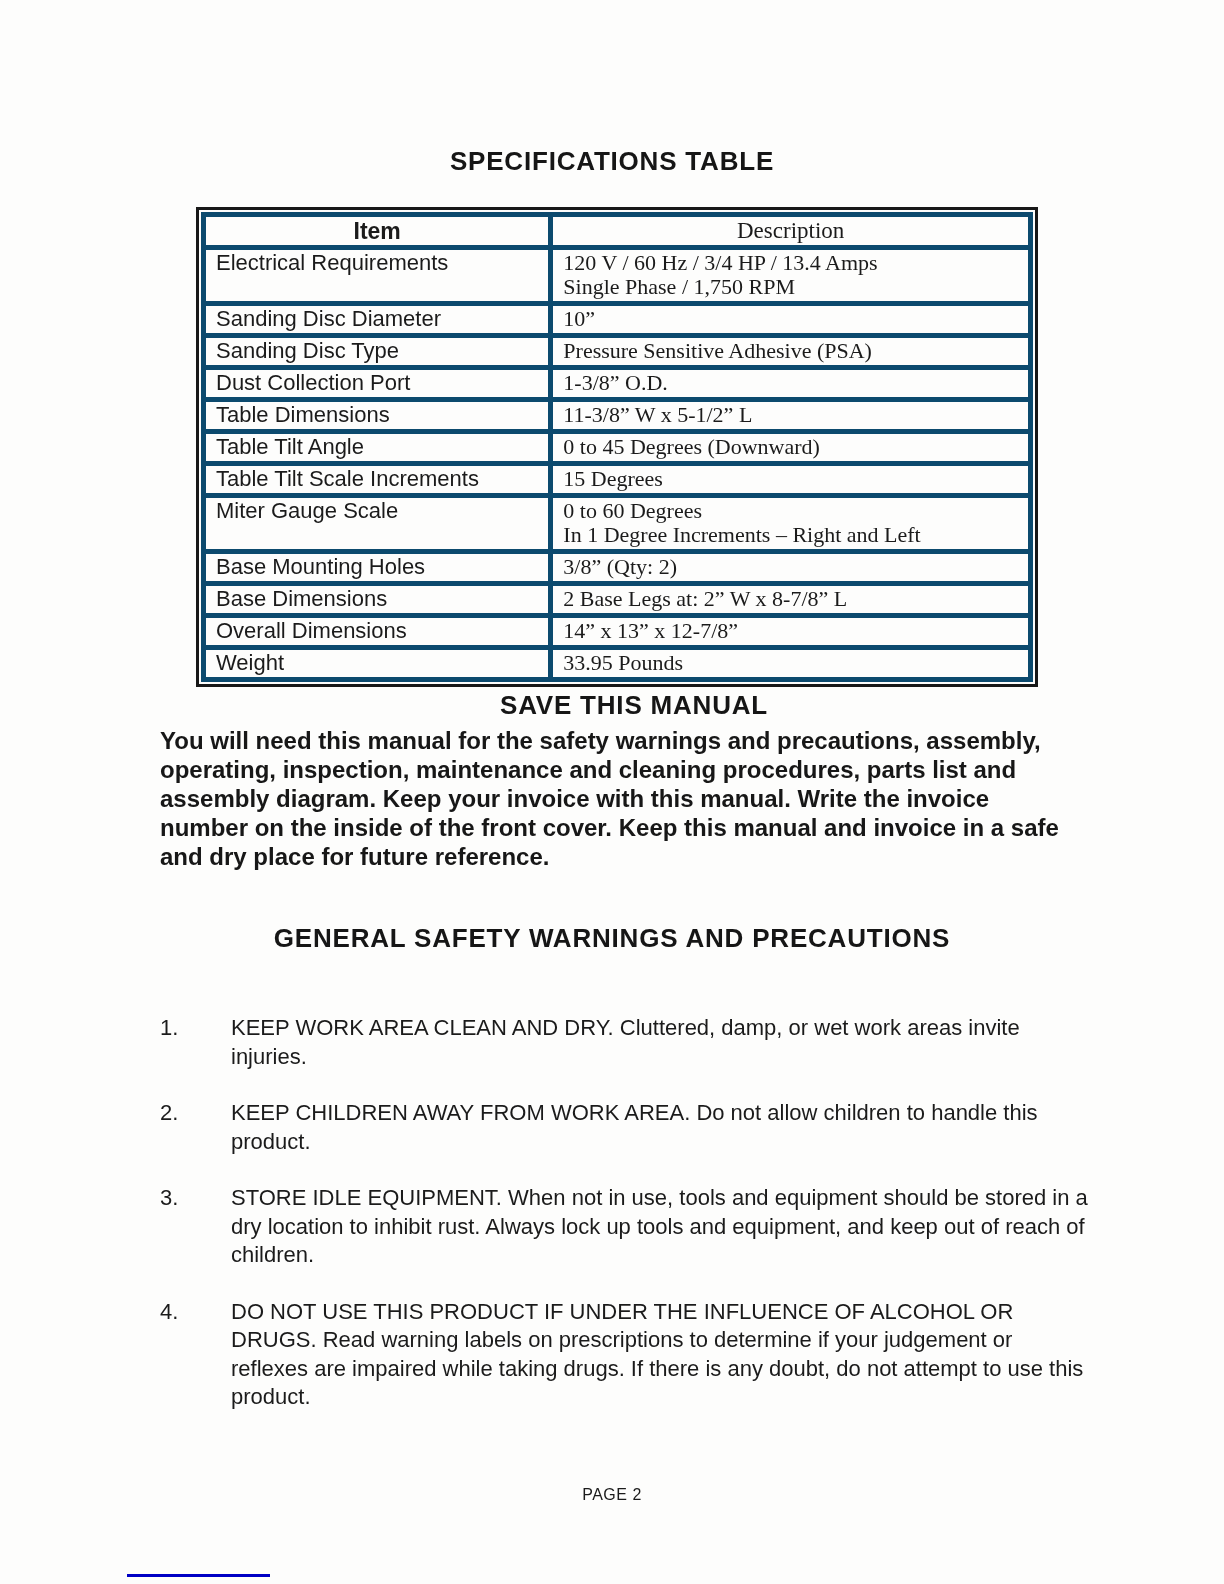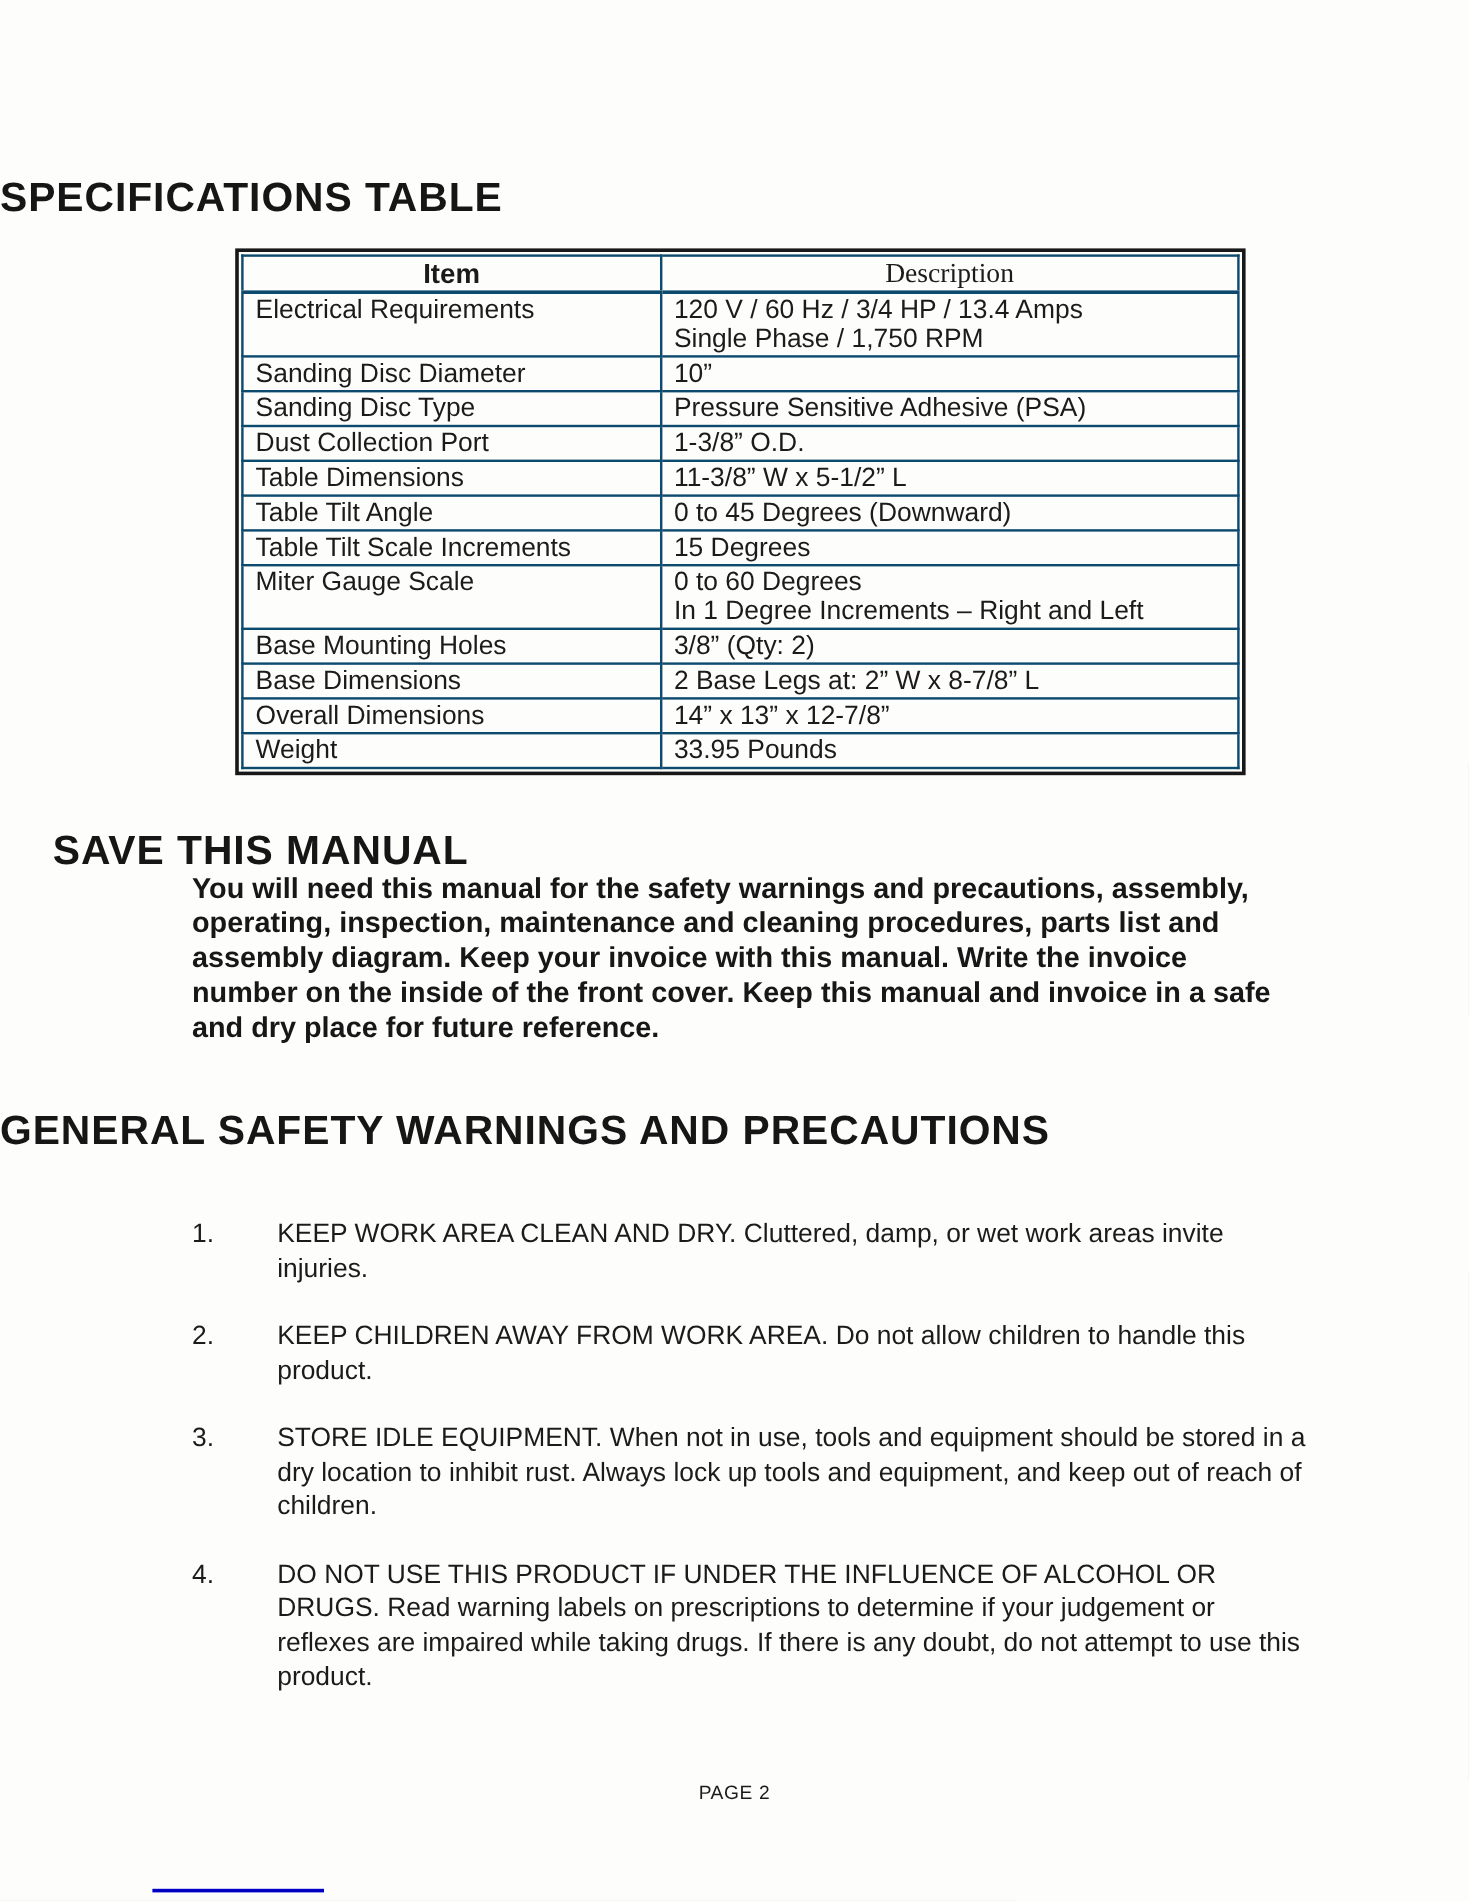--- a/index.html
+++ b/index.html
@@ -10,21 +10,22 @@
     height: 1584px;
     margin: 0 auto;
     background: #fdfdfc;
     font-family: "Liberation Sans", sans-serif;
     color: #1b1b1b;
     overflow: hidden;
   }
   .doc-title {
     position: absolute;
     left: 0; right: 0;
-    font-size: 34px;
+    text-align: center;
+    font-size: 26px;
     font-weight: bold;
     letter-spacing: 0.8px;
     color: #161616;
   }
   #spec-title { top: 146px; }
   #save-heading { top: 690px; margin-left: 44px; }
   #safety-heading { top: 923px; }
 
   
   .table-wrap {
@@ -34,36 +35,36 @@
     width: 842px;
     border: 3px solid #181818;
     padding: 2px;
     background: #fdfdfc;
   }
   table.spec {
     width: 100%;
     border-collapse: collapse;
   }
   table.spec th, table.spec td {
-    border: 2px solid #0c4a6e;
+    border: 5px solid #0c4a6e;
     font-size: 22px;
     line-height: 24px;
     padding: 1px 10px 2px 10px;
     vertical-align: top;
     text-align: left;
   }
   table.spec th {
     text-align: center;
     font-size: 23px;
     padding: 2px 10px;
     border-bottom-width: 3px;
   }
   th.item-h { width: 42%; font-family: "Liberation Sans", sans-serif; font-weight: bold; }
   th.desc-h { width: 58%; font-family: "Liberation Serif", serif; font-weight: normal; }
-  td.desc { white-space: pre-line; }
+  td.desc { white-space: pre-line; font-family: Liberation Serif, serif; }
 
   
   .save-body {
     position: absolute;
     left: 160px;
     top: 726px;
     width: 925px;
     font-size: 24px;
     line-height: 29px;
     font-weight: bold;

